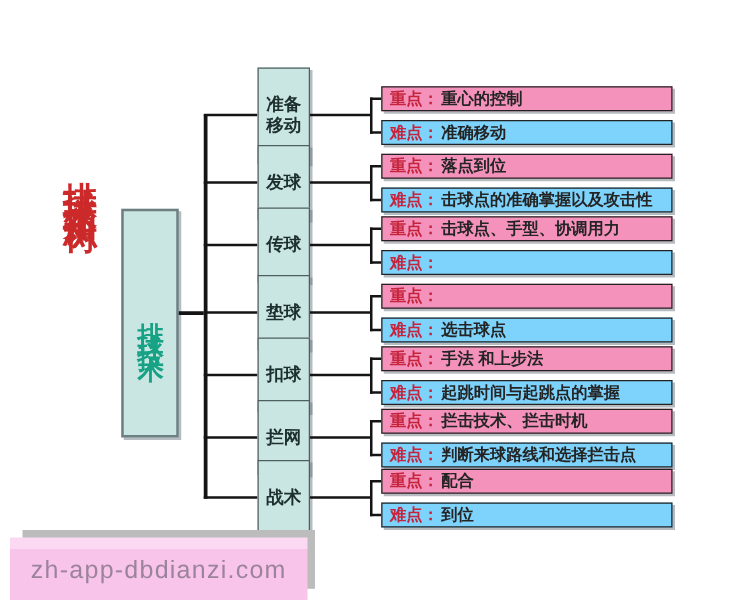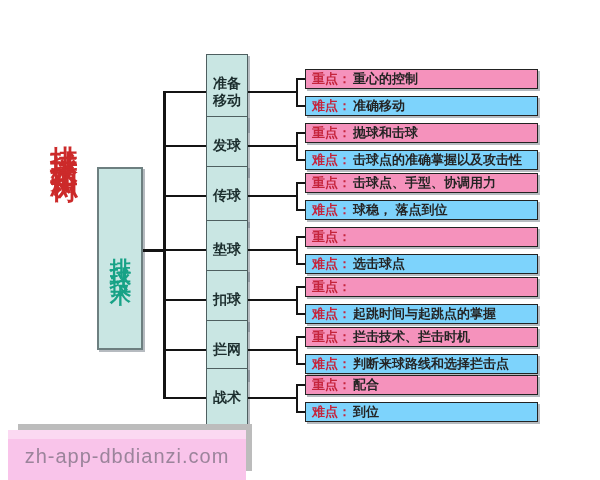--- a/index.html
+++ b/index.html
@@ -100,42 +100,41 @@
   </div>
 
   <div class="row" style="top:122px">
     <div class="hline branch"></div>
     <div class="node">发球</div>
     <div class="hline mid"></div>
     <div class="bracket"></div>
     <div class="pair">
       <div class="kp pink">
           <span class="lbl">重点：</span>
-          <span class="txt">抛球和击球</span>
+          <span class="txt">落点到位</span>
         </div>
       <div class="kp teal">
           <span class="lbl">难点：</span>
           <span class="txt">击球点的准确掌握以及攻击性</span>
         </div>
     </div>
   </div>
 
   <div class="row" style="top:172px">
     <div class="hline branch"></div>
     <div class="node">传球</div>
     <div class="hline mid"></div>
     <div class="bracket"></div>
     <div class="pair">
       <div class="kp pink">
           <span class="lbl">重点：</span>
           <span class="txt">击球点、手型、协调用力</span>
         </div>
       <div class="kp teal">
           <span class="lbl">难点：</span>
-          <span class="txt">球稳， 落点到位</span>
         </div>
     </div>
   </div>
 
   <div class="row" style="top:226px">
     <div class="hline branch"></div>
     <div class="node">垫球</div>
     <div class="hline mid"></div>
     <div class="bracket"></div>
     <div class="pair">
@@ -150,20 +149,21 @@
   </div>
 
   <div class="row" style="top:276px">
     <div class="hline branch"></div>
     <div class="node">扣球</div>
     <div class="hline mid"></div>
     <div class="bracket"></div>
     <div class="pair">
       <div class="kp pink">
           <span class="lbl">重点：</span>
+          <span class="txt">手法 和上步法</span>
         </div>
       <div class="kp teal">
           <span class="lbl">难点：</span>
           <span class="txt">起跳时间与起跳点的掌握</span>
         </div>
     </div>
   </div>
 
   <div class="row" style="top:326px">
     <div class="hline branch"></div>

